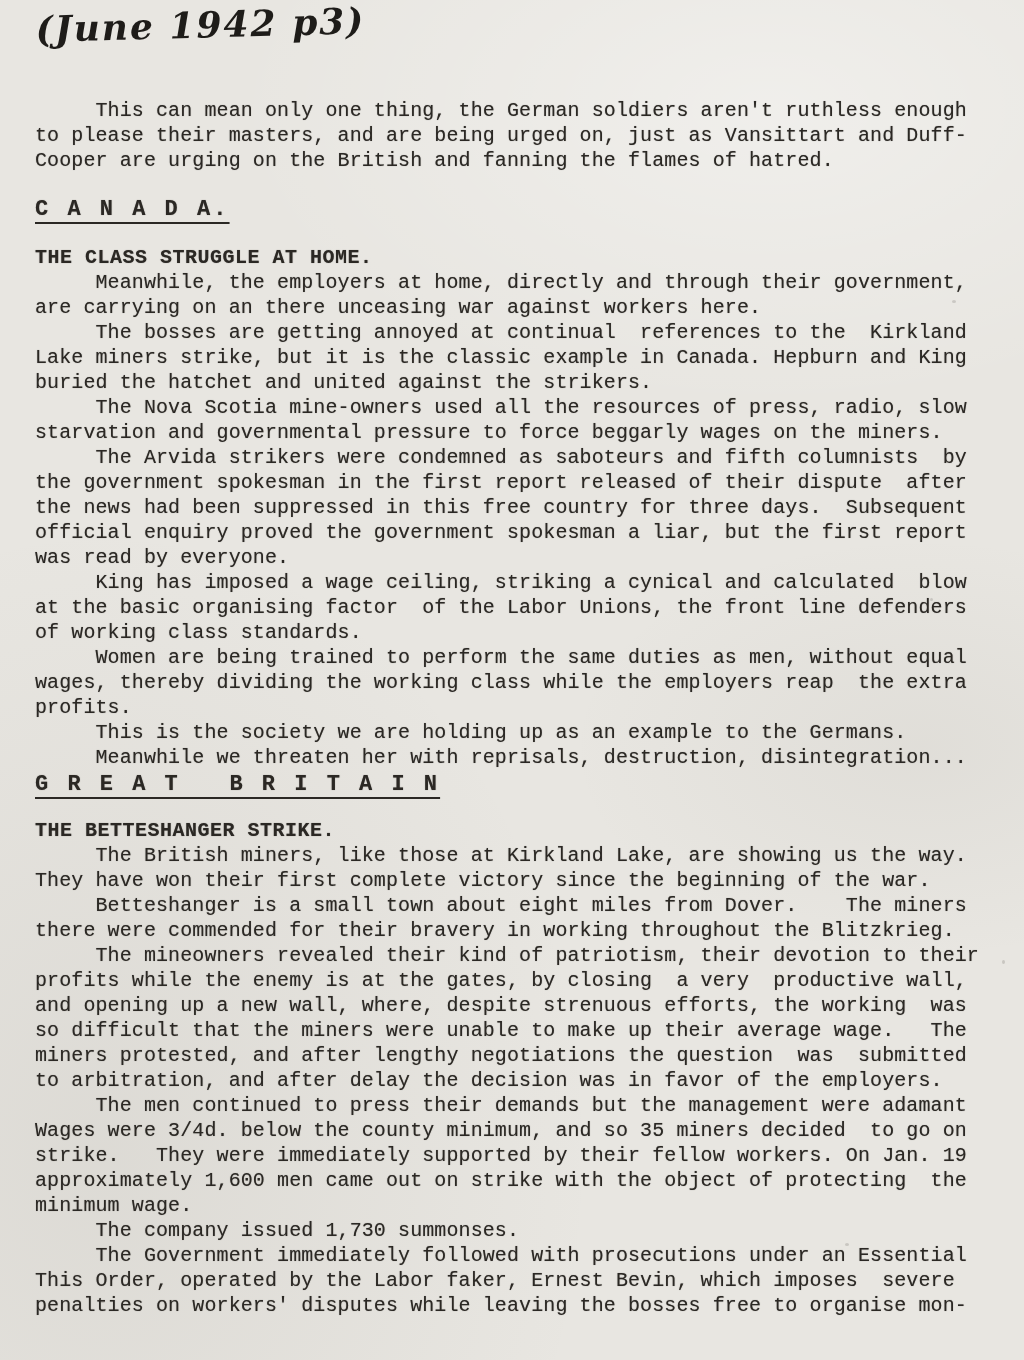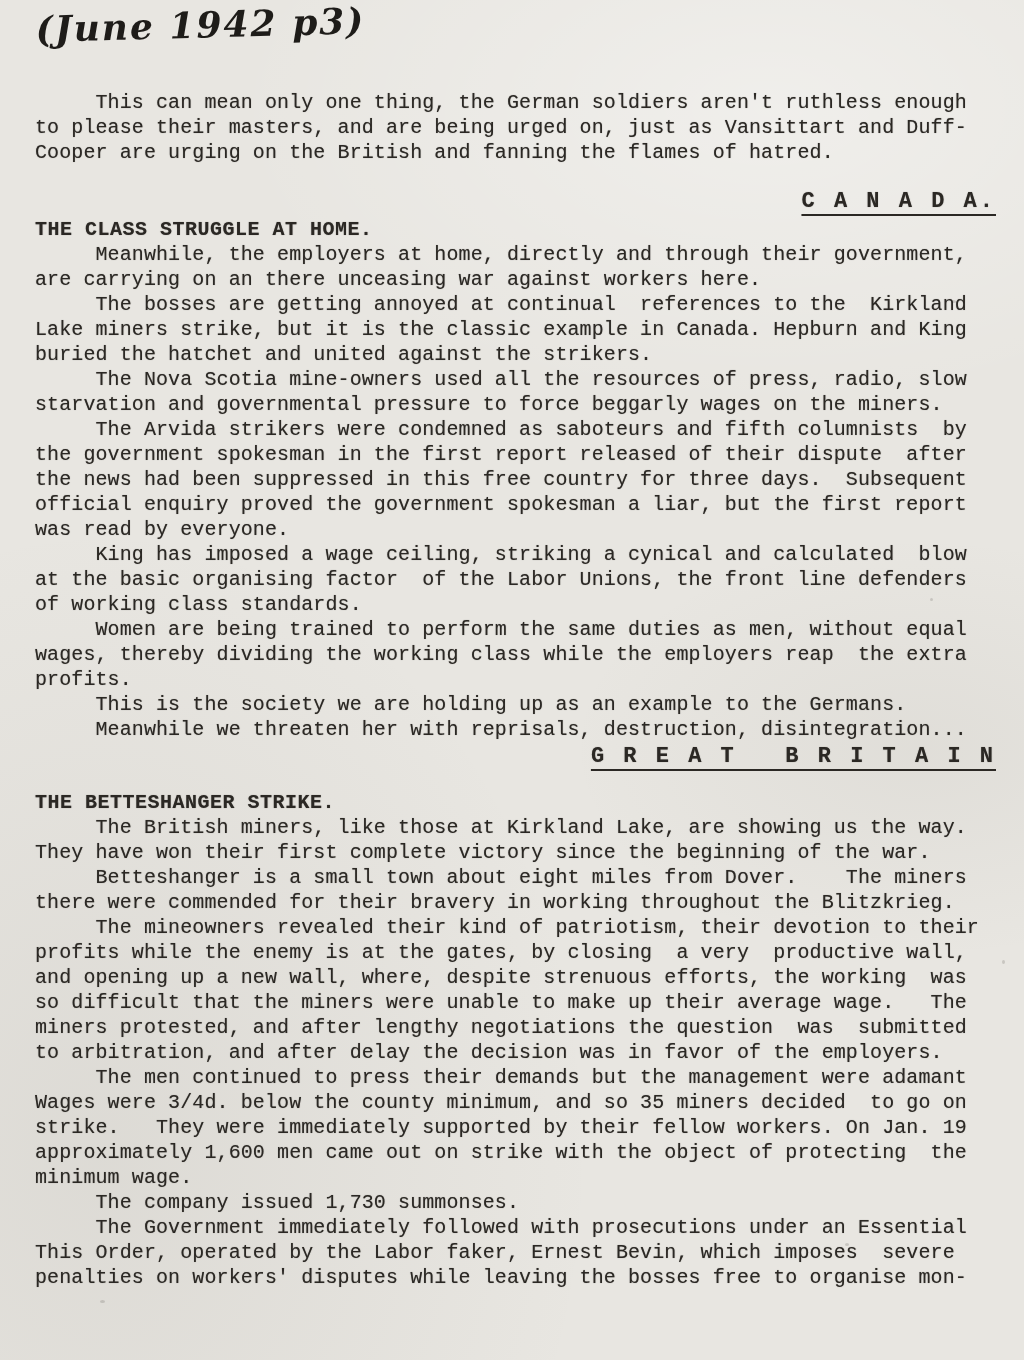--- a/index.html
+++ b/index.html
@@ -37,39 +37,40 @@
     height: 62px;
     white-space: pre;
   }
   .para {
     white-space: pre;
     font-size: 20px;
     line-height: 25px;
     letter-spacing: 0.1px;
     text-shadow: 0 0 1px rgba(43,40,36,0.45);
   }
-  .intro { margin-top: 20px; }
+  .intro { margin-top: 28px; }
   .section-heading {
     font-size: 22px;
     font-weight: bold;
     line-height: 30px;
-    text-align: right;
+    text-align: left;
     text-decoration: underline;
     text-underline-offset: 7px;
     text-decoration-thickness: 2px;
     white-space: pre;
     letter-spacing: 3px;
     text-shadow: 0 0 1px rgba(43,40,36,0.5);
   }
   .heading-canada { margin-top: 22px; }
   .heading-gb { }
   .subheading {
     font-size: 20px;
     font-weight: bold;
     line-height: 25px;
+    margin-top: 20px;
     white-space: pre;
     letter-spacing: 0.5px;
     text-shadow: 0 0 1px rgba(43,40,36,0.5);
   }
   .subheading-gb { margin-top: 18px; }
   
   .speck {
     position: absolute;
     border-radius: 50%;
     background: rgba(60,56,50,0.18);

